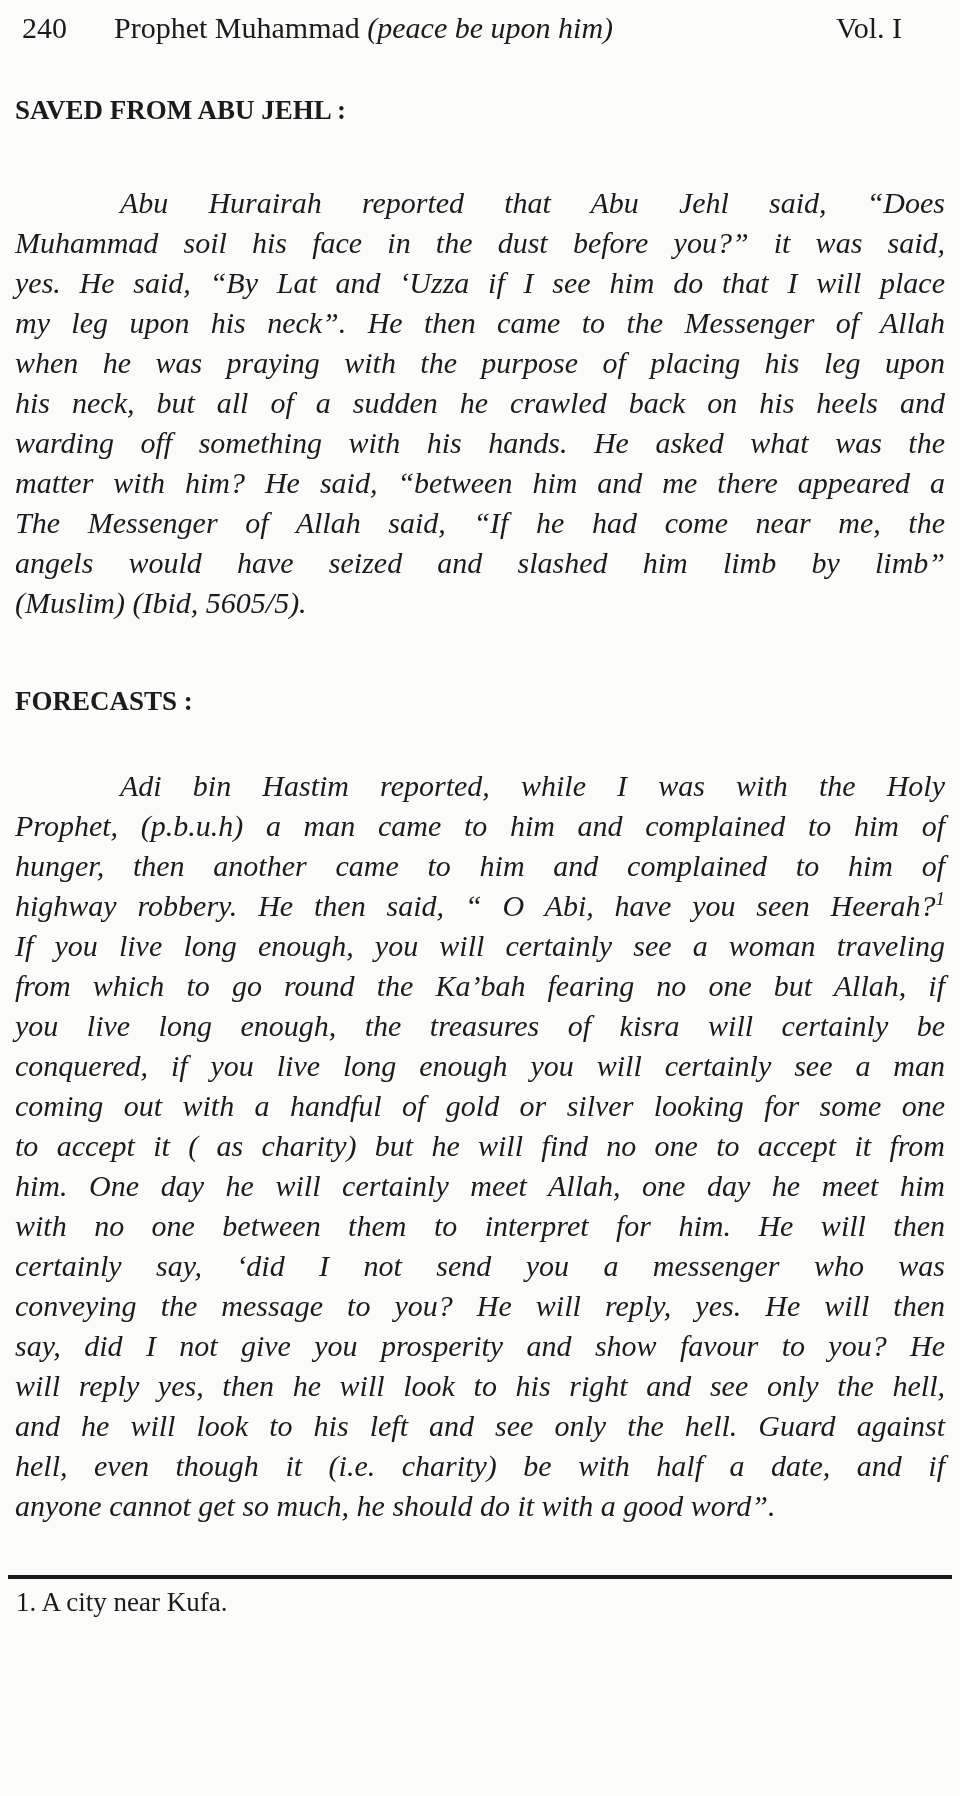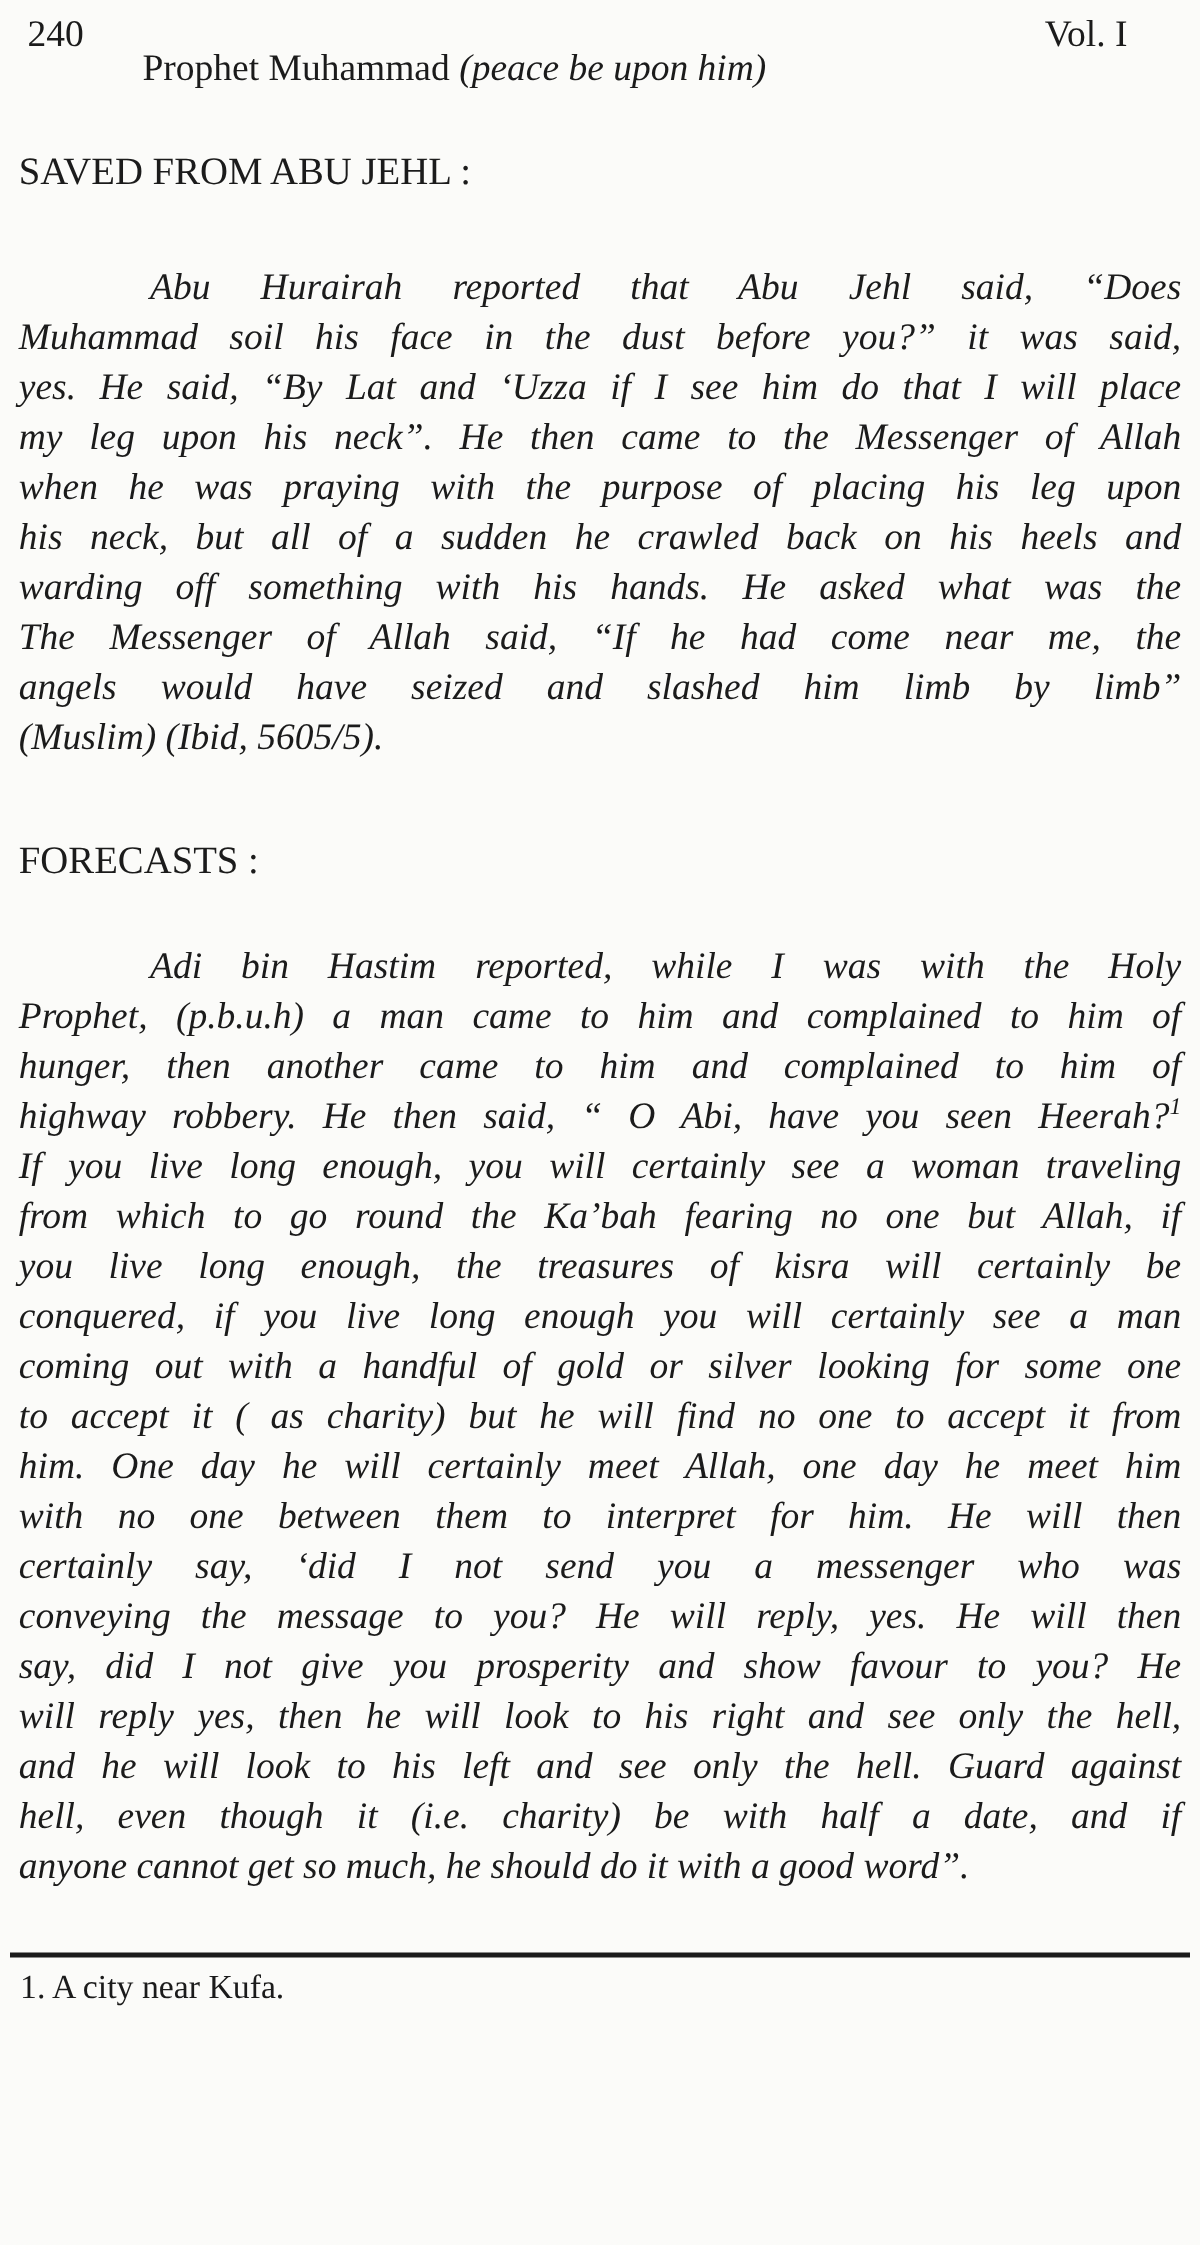--- a/index.html
+++ b/index.html
@@ -7,25 +7,25 @@
   html,body { margin:0; padding:0; }
   body { background:#e8e8e6; }
   .page {
     position:relative; width:960px; height:1796px; margin:0 auto;
     background:var(--paper); color:var(--ink); overflow:hidden;
     font-family:"Liberation Serif","DejaVu Serif",serif;
   }
   .header { display:flex; align-items:flex-start; padding:10px 58px 0 22px;
             font-size:30px; line-height:36px; }
   .header .pnum { flex:none; width:92px; }
-  .header .title { flex:1; white-space:nowrap;margin-top:27px; }
+  .header .title { flex:1; white-space:nowrap; }
   .header .vol { flex:none; }
   .italic { font-style:italic; }
 
-  .heading { font-weight:normal; font-size:31px; line-height:40px; margin:0 15px; }
+  .heading { font-weight:bold; font-size:27px; line-height:40px; margin:0 15px; }
   #h1 { margin-top:44px; }
   #p1 { margin-top:53px; }
   #h2 { margin-top:58px; }
   #p2 { margin-top:45px; }
 
   .para { font-size:30px; line-height:40px; margin:0 15px;font-style:italic; }
   .tline { text-align:justify; text-align-last:justify; }
   .tline.last { text-align-last:left; }
   .tline.first { text-indent:105px; }
   sup { font-size:19px; line-height:0; vertical-align:super; }
@@ -47,20 +47,21 @@
   <div>
     <div class="heading" id="h1">SAVED FROM ABU JEHL :</div>
     <div class="para" id="p1">
         <div class="tline first">Abu Hurairah reported that Abu Jehl said, “Does</div>
         <div class="tline">Muhammad soil his face in the dust before you?” it was said,</div>
         <div class="tline">yes. He said, “By Lat and ‘Uzza if I see him do that I will place</div>
         <div class="tline">my leg upon his neck”. He then came to the Messenger of Allah</div>
         <div class="tline">when he was praying with the purpose of placing his leg upon</div>
         <div class="tline">his neck, but all of a sudden he crawled back on his heels and</div>
         <div class="tline">warding off something with his hands. He asked what was the</div>
+        <div class="tline">matter with him? He said, “between him and me there appeared a</div>
         <div class="tline">The Messenger of Allah said, “If he had come near me, the</div>
         <div class="tline">angels would have seized and slashed him limb by limb”</div>
         <div class="tline last">(Muslim) (Ibid, 5605/5).</div>
       </div>
   </div>
 
   <div>
     <div class="heading" id="h2">FORECASTS :</div>
     <div class="para" id="p2">
         <div class="tline first">Adi bin Hastim reported, while I was with the Holy</div>

